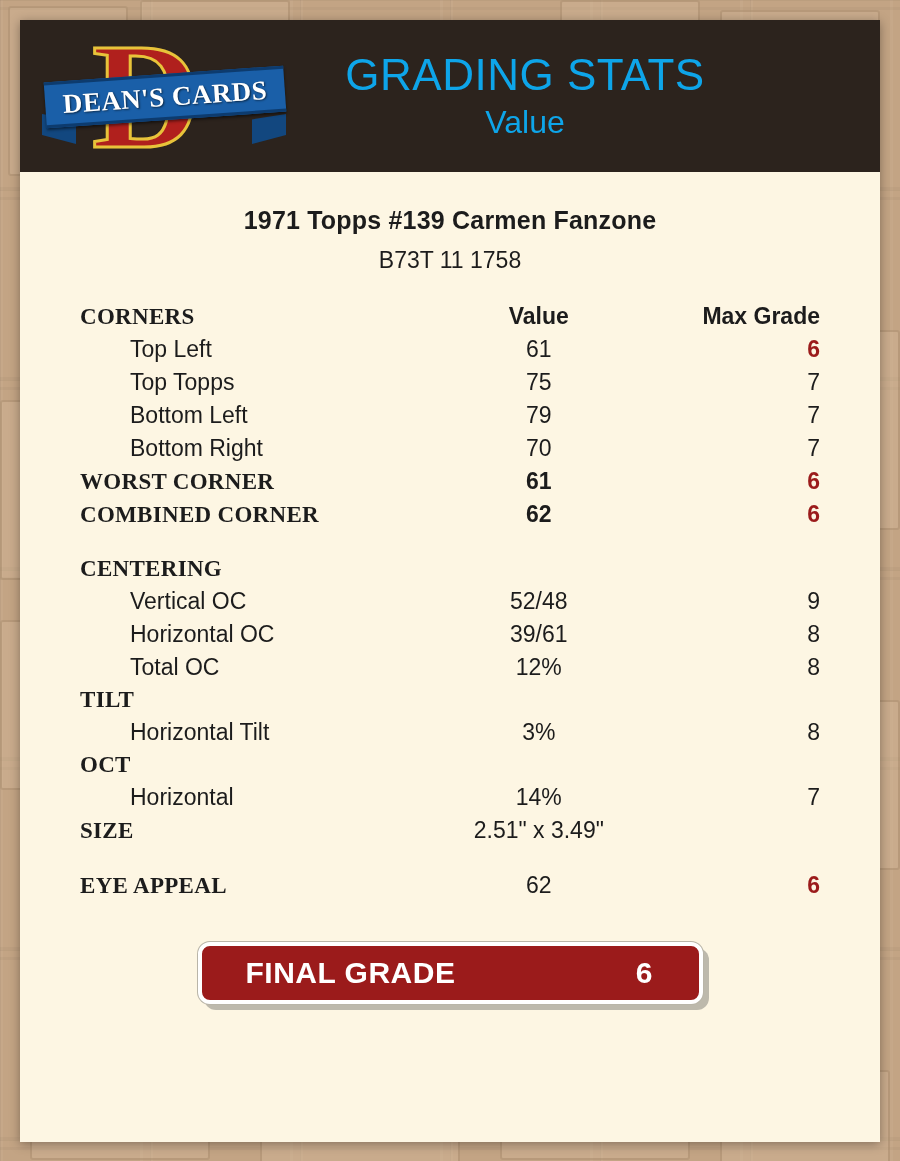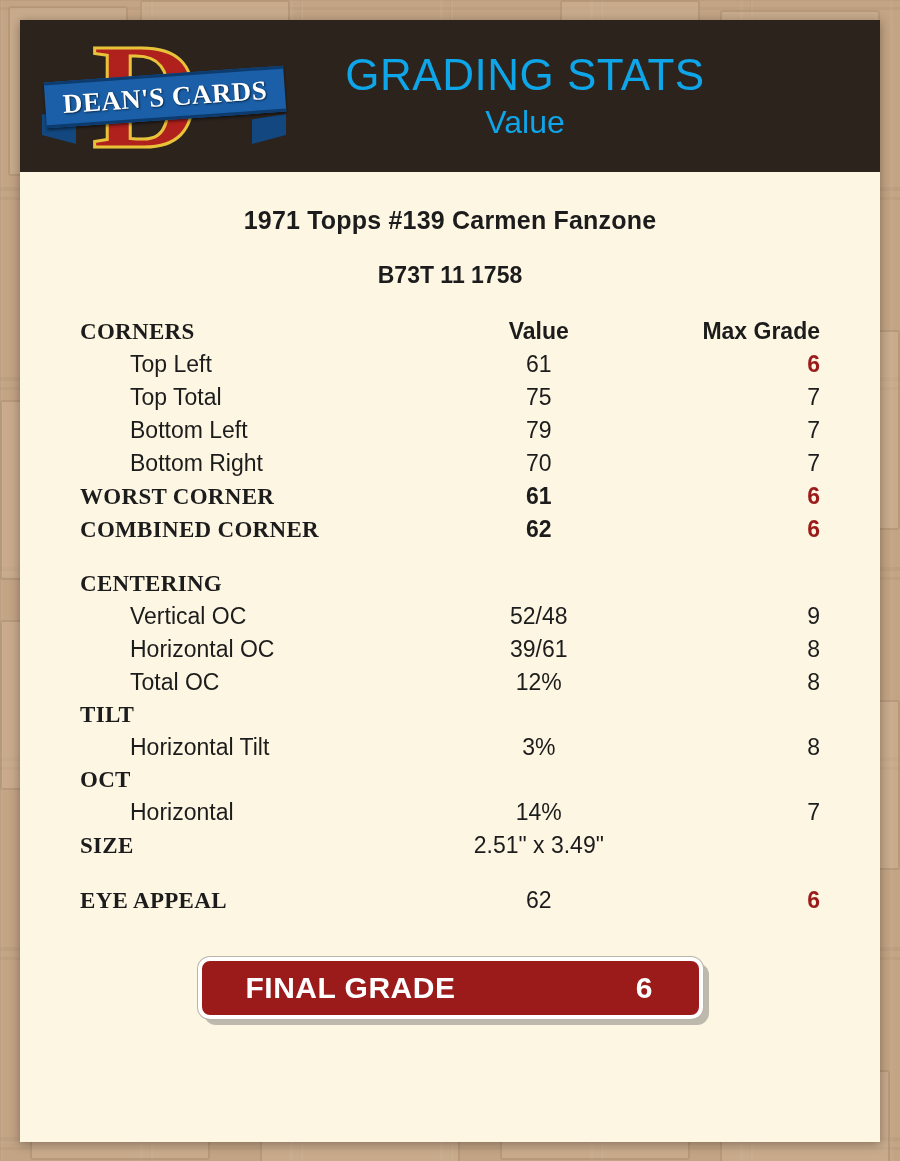--- a/index.html
+++ b/index.html
@@ -137,22 +137,22 @@
   }
   .card-title {
     text-align: center;
     font-size: 25px;
     font-weight: bold;
     letter-spacing: 0.2px;
   }
   .card-code {
     text-align: center;
     font-size: 23px;
-    margin-top: 27px;
-    font-weight: bold;
+    margin-top: 12px;
+    font-weight: normal;
   }
 
   table.stats {
     width: 100%;
     border-collapse: collapse;
     margin-top: 26px;
     font-size: 23px;
   }
   table.stats td {
     padding: 3px 0;
@@ -247,21 +247,21 @@
           <td class="label-col">CORNERS</td>
           <td class="value-col">Value</td>
           <td class="grade-col">Max Grade</td>
         </tr>
         <tr class="item">
           <td class="label-col">Top Left</td>
           <td class="value-col">61</td>
           <td class="grade-col grade-red">6</td>
         </tr>
         <tr class="item">
-          <td class="label-col">Top Total</td>
+          <td class="label-col">Top Topps</td>
           <td class="value-col">75</td>
           <td class="grade-col">7</td>
         </tr>
         <tr class="item">
           <td class="label-col">Bottom Left</td>
           <td class="value-col">79</td>
           <td class="grade-col">7</td>
         </tr>
         <tr class="item">
           <td class="label-col">Bottom Right</td>

